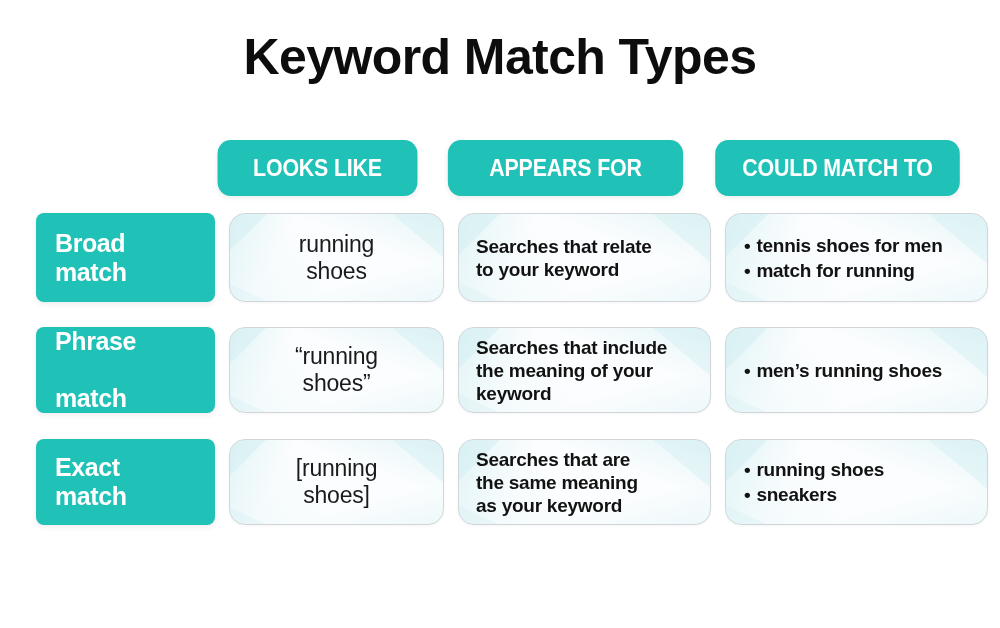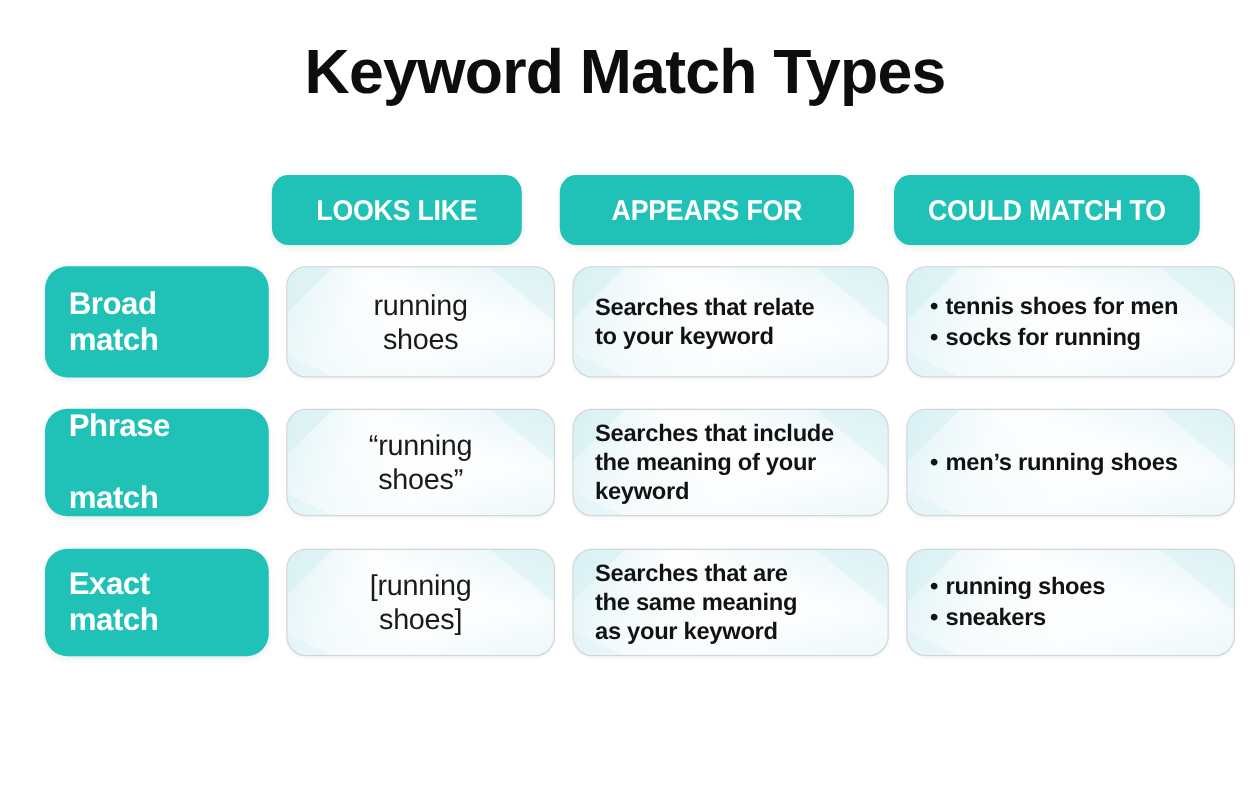--- a/index.html
+++ b/index.html
@@ -74,21 +74,21 @@
     font-size: 23px;
     font-weight: 800;
     letter-spacing: -0.2px;
     transform: scaleX(0.93);
     box-shadow: 0 2px 5px rgba(0,0,0,0.07);
   }
 
   
   .row-label {
     background: #20c1b6;
-    border-radius: 18px;
+    border-radius: 8px;
     display: flex;
     flex-direction: column;
     justify-content: center;
     padding: 0 0 0 19px;
     color: #ffffff;
     font-size: 25px;
     font-weight: 800;
     line-height: 29px;
     letter-spacing: -0.4px;
     box-shadow: 0 2px 6px rgba(0,0,0,0.08);
@@ -222,21 +222,21 @@
       </div>
       <div class="col-looks cell">
         <div class="keyword-text">running<br>shoes</div>
       </div>
       <div class="col-appears cell">
         <div class="desc-text">Searches that relate<br>to your keyword</div>
       </div>
       <div class="col-match cell">
         <ul class="bullets">
             <li>tennis shoes for men</li>
-            <li>socks for running</li>
+            <li>match for running</li>
           </ul>
       </div>
     </div>
 
     <div class="grid-row r2">
       <div class="col-label row-label">
         <span>Phrase</span>
         <span>match</span>
       </div>
       <div class="col-looks cell">

